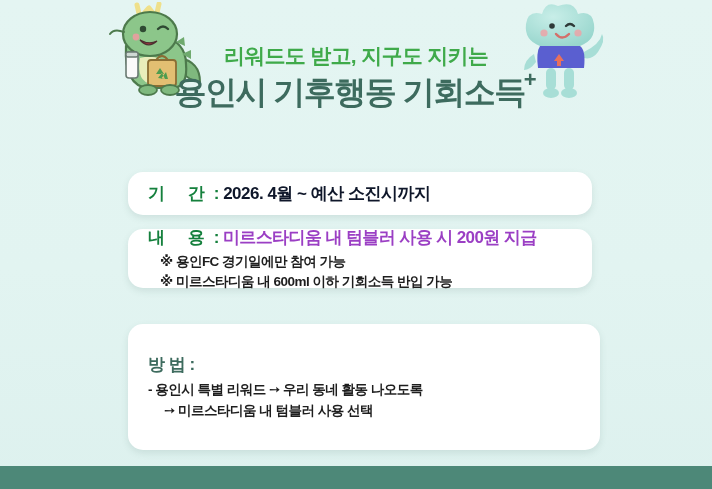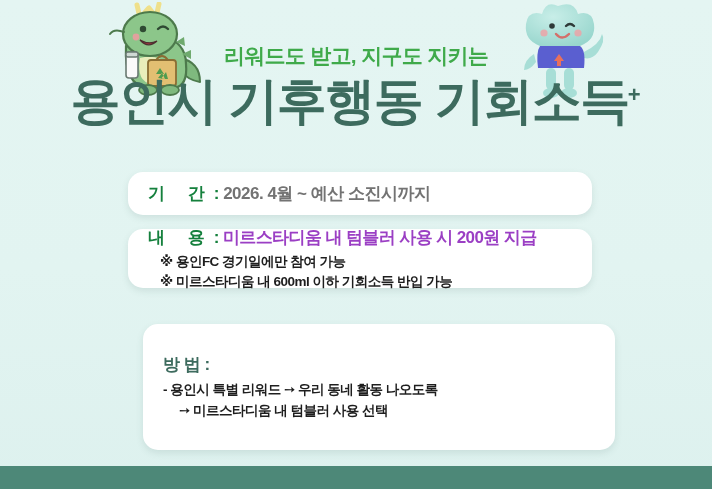--- a/index.html
+++ b/index.html
@@ -57,21 +57,21 @@
 
   .title-row {
     position: absolute;
     left: 0;
     right: 0;
     top: 76px;
     text-align: center;
     white-space: nowrap;
   }
   .title-main {
-    font-size: 50px;
+    font-size: 32px;
     font-weight: 800;
     letter-spacing: -1.5px;
     color: #3d6b5e;
     line-height: 1;
   }
   .title-plus {
     font-size: 22px;
     font-weight: 800;
     color: #3d6b5e;
     vertical-align: super;
@@ -89,21 +89,21 @@
 
   
   .card {
     position: absolute;
     background: #ffffff;
     border-radius: 15px;
     box-shadow: 0 3px 7px rgba(60, 100, 92, 0.13);
   }
   #card-period { left: 128px; top: 172px; width: 464px; height: 43px; }
   #card-content { left: 128px; top: 229px; width: 464px; height: 59px; }
-  #card-method { left: 143px; top: 324px; width: 472px; height: 126px; }
+  #card-method { left: 128px; top: 324px; width: 472px; height: 126px; }
 
   .card-inner {
     padding: 0 0 0 20px;
     height: 100%;
     display: flex;
     flex-direction: column;
     justify-content: center;
   }
 
   .label {
@@ -114,21 +114,21 @@
     letter-spacing: 9px;
   }
 
   .row-period {
     font-size: 17px;
     font-weight: 800;
     letter-spacing: -0.5px;
     color: #3d6b5e;
     white-space: nowrap;
   }
-  .row-period .value { color: #737373; margin-top: 24px; }
+  .row-period .value { color: #0f172a; margin-top: 24px; }
 
   .row-content-head {
     font-size: 17px;
     font-weight: 800;
     letter-spacing: -0.6px;
     white-space: nowrap;
     margin-bottom: 3px;
   }
   .row-content-head .highlight {
     color: #9b3fc4;

